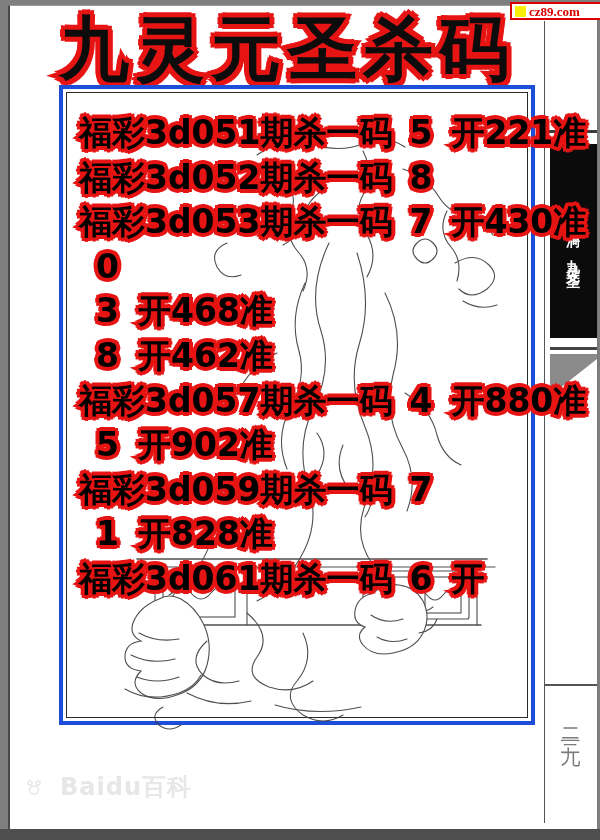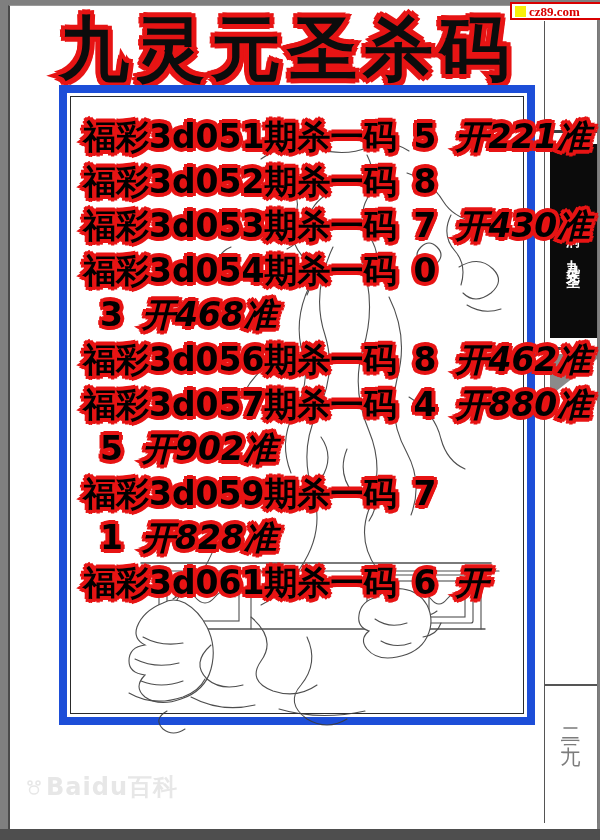--- a/index.html
+++ b/index.html
@@ -28,53 +28,53 @@
          font-size:70px;line-height:74px;font-weight:900;color:#0c0c0c;letter-spacing:6px;white-space:nowrap;
          -webkit-text-stroke:7px var(--c-outline-red);paint-order:stroke fill;
          text-shadow:
            -4px -4px 0 var(--c-outline-red), 4px -4px 0 var(--c-outline-red),
            -4px  4px 0 var(--c-outline-red), 4px  4px 0 var(--c-outline-red),
            -5px 0 0 var(--c-outline-red), 5px 0 0 var(--c-outline-red),
            0 -5px 0 var(--c-outline-red), 0 5px 0 var(--c-outline-red);}
 
   
   .main-box{position:absolute;left:49px;top:79px;width:476px;height:640px;background:#fff;
-            border:8px solid #1d4ed8;}
+            border:4px solid #1d4ed8;}
   .inner-line{position:absolute;left:3px;top:3px;right:3px;bottom:3px;border:1px solid #2a2a2a;pointer-events:none;}
   .ink{position:absolute;left:4px;top:4px;width:462px;height:669px;z-index:1;}
 
   .rows{position:absolute;left:16px;top:22px;z-index:2;}
   .row{display:flex;align-items:baseline;height:44.6px;white-space:nowrap;}
   .seg{font-size:33px;line-height:44.6px;font-weight:800;color:#000;
        -webkit-text-stroke:5px var(--c-outline-red);paint-order:stroke fill;
        text-shadow:
          -3px -3px 0 var(--c-outline-red), 3px -3px 0 var(--c-outline-red),
          -3px  3px 0 var(--c-outline-red), 3px  3px 0 var(--c-outline-red),
          -4px 0 0 var(--c-outline-red), 4px 0 0 var(--c-outline-red),
          0 -4px 0 var(--c-outline-red), 0 4px 0 var(--c-outline-red);}
   .seg.kill{margin-left:17px;}
-  .seg.result{margin-left:19px;font-style:italic;}
+  .seg.result{margin-left:19px;}
 
   
   .spine{position:absolute;left:534px;top:15px;width:54px;height:802px;background:#fff;
          border-left:1px solid #555;border-right:1px solid #777;}
   .spine-top-cell{position:absolute;left:0;top:0;width:100%;height:112px;border-bottom:3px solid #3d3d3d;}
   .spine-tab{position:absolute;left:5px;right:0;top:123px;height:194px;background:var(--c-tab-black);
              display:flex;align-items:center;justify-content:center;}
   .spine-text{writing-mode:vertical-rl;text-orientation:upright;color:#fff;font-size:14px;
               letter-spacing:5px;font-weight:bold;line-height:1;}
   .spine-rule{position:absolute;left:5px;right:0;top:326px;height:3px;background:#444;}
   .spine-fold{position:absolute;left:5px;right:0;top:333px;height:42px;background:#8a8a8a;
               clip-path:polygon(0 0,100% 0,100% 12%,0 100%);}
   .pageno-rule{position:absolute;left:0;right:0;top:663px;height:2px;background:#555;}
   .pageno{position:absolute;left:0;top:692px;width:100%;text-align:center;}
   .pageno span{writing-mode:vertical-rl;text-orientation:upright;color:#7c7c7c;font-size:20px;letter-spacing:9px;line-height:1;}
 
   
-  .baidu{position:absolute;left:14px;top:765px;display:flex;align-items:center;gap:2px;
+  .baidu{position:absolute;left:14px;top:765px;display:flex;align-items:center;gap:16px;
          color:#e7e7e7;font-size:24px;font-weight:bold;letter-spacing:1px;justify-content:flex-end;}
   .paw{display:inline-block;}
 
   .bottom-strip{position:absolute;left:0;top:829px;width:600px;height:11px;background:var(--c-bottom-gray);}
 </style>
 </head>
 <body>
 
 <div class="page">
 
@@ -148,29 +148,27 @@
         <div class="row">
           <span class="seg label">福彩3d052期杀一码</span>
           <span class="seg kill">8</span>
         </div>
         <div class="row">
           <span class="seg label">福彩3d053期杀一码</span>
           <span class="seg kill">7</span>
           <span class="seg result">开430准</span>
         </div>
         <div class="row">
-          <span class="seg label">福彩3d054期杀一码</span>
           <span class="seg kill">0</span>
         </div>
         <div class="row">
           <span class="seg kill">3</span>
           <span class="seg result">开468准</span>
         </div>
         <div class="row">
-          <span class="seg label">福彩3d056期杀一码</span>
           <span class="seg kill">8</span>
           <span class="seg result">开462准</span>
         </div>
         <div class="row">
           <span class="seg label">福彩3d057期杀一码</span>
           <span class="seg kill">4</span>
           <span class="seg result">开880准</span>
         </div>
         <div class="row">
           <span class="seg kill">5</span>

